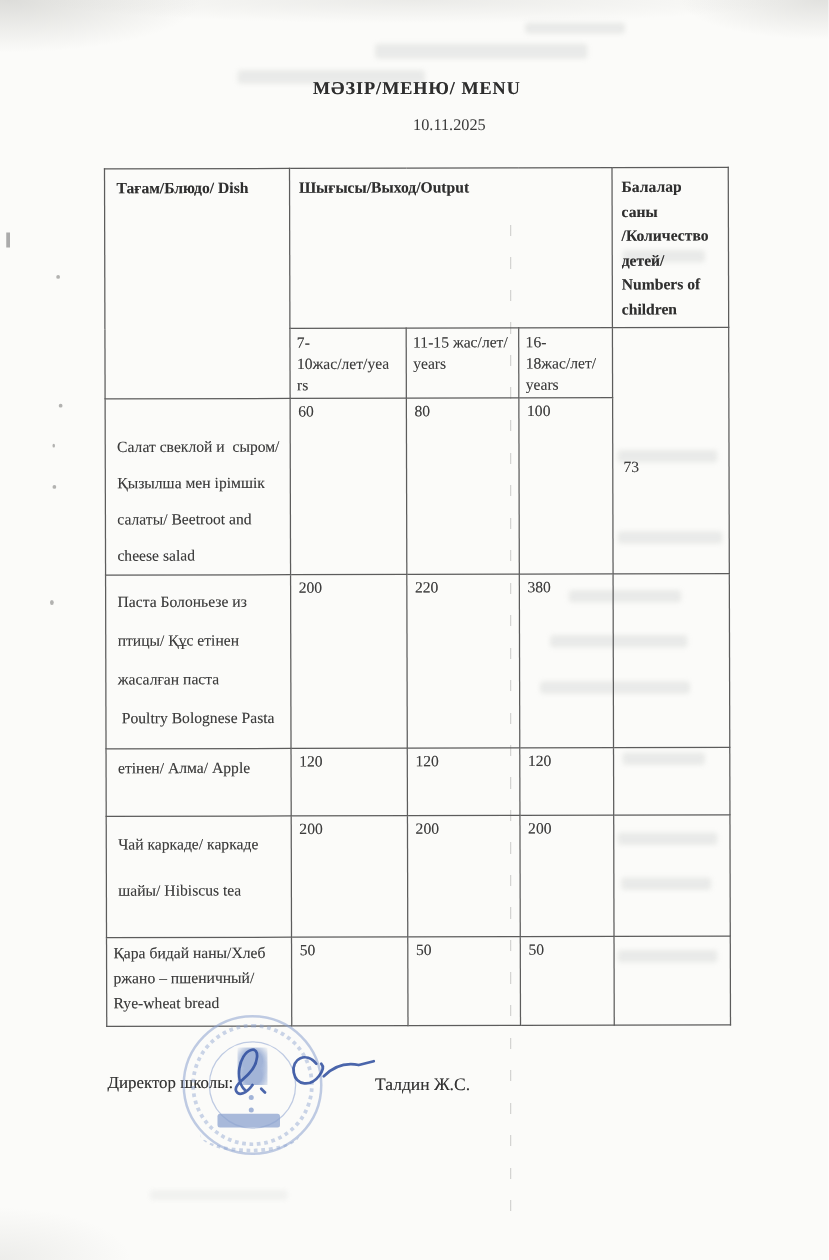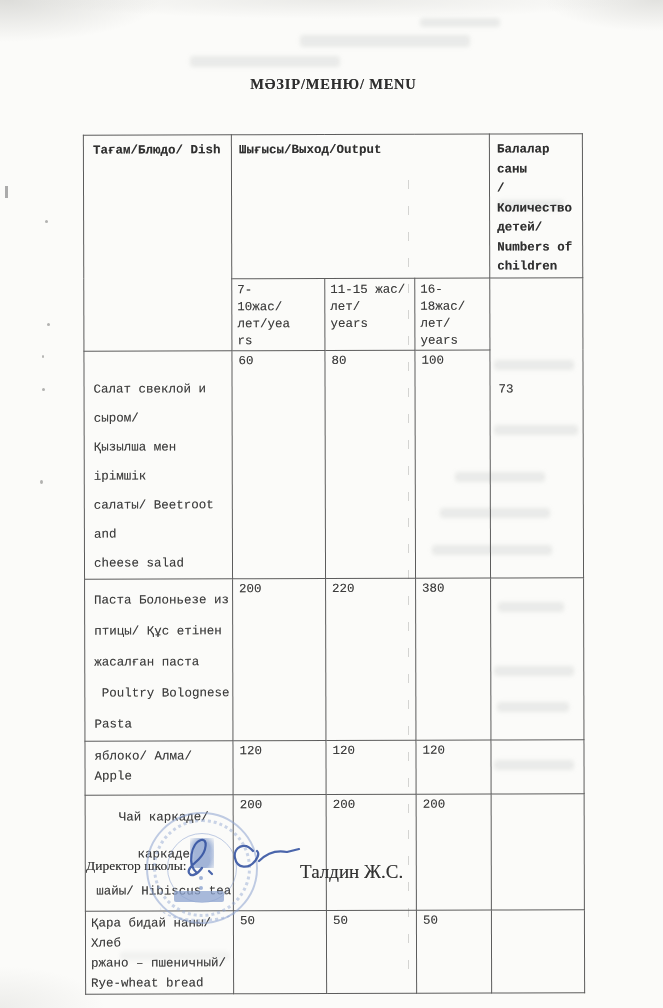--- a/index.html
+++ b/index.html
@@ -13,52 +13,51 @@
     position:relative; width:663px; height:1008px;
     background:
       radial-gradient(ellipse 220px 60px at 1% 0%, rgba(150,150,145,.30), transparent 70%),
       radial-gradient(ellipse 160px 45px at 99% 0%, rgba(150,150,145,.25), transparent 70%),
       radial-gradient(ellipse 400px 25px at 50% 0%, rgba(160,160,155,.18), transparent 75%),
       radial-gradient(ellipse 150px 60px at 0% 100%, rgba(150,150,145,.14), transparent 70%),
       var(--paper);
     overflow:hidden;
   }
   
-  .title-block{position:absolute; left:84px; top:76px; width:499px; text-align:center;}
+  .title-block{position:absolute; left:84px; top:63px; width:499px; text-align:center;}
   .doc-title{font-size:14.5px; font-weight:bold; letter-spacing:.8px; color:#2e2e2e;
              text-shadow:0 0 .5px rgba(46,46,46,.55);}
   .doc-date{font-size:13px; margin-top:12px; transform:translateX(26px); color:#3a3a3a;}
   
   table.menu{
     position:absolute; left:84px; top:134px; width:499px;
     border-collapse:collapse; table-layout:fixed; transform:rotate(-0.15deg);
   }
   table.menu td{
     border:1px solid var(--table-border); vertical-align:top;
     font-size:12.5px; white-space:pre-wrap; overflow:hidden;
     text-shadow:0 0 .4px rgba(60,60,60,.45);
-    font-family:Liberation Mono, monospace;
   }
   tr.r-head{height:128px;} tr.r-sub{height:56px;}
   tr.r1{height:129px;} tr.r2{height:139px;} tr.r3{height:54px;}
   tr.r4{height:97px;} tr.r5{height:71px;}
   td.head{font-weight:bold; color:#2f2f2f; padding:6px 4px 0 7px; line-height:19.5px;}
   td.sub{font-size:11.5px; padding:3px 2px 0 5px; line-height:17px;}
   td.val{padding:3px 2px 0 6px;margin-left:12px;}
   td.dish{padding-left:9px; font-size:12px;}
   tr.r1 td.dish{line-height:29px; padding-top:24px;}
   tr.r2 td.dish{line-height:31px; padding-top:6px;}
   tr.r3 td.dish{line-height:20px; padding-top:5px;}
-  tr.r4 td.dish{line-height:37px; padding-top:4px;text-align:center;}
+  tr.r4 td.dish{line-height:37px; padding-top:4px;}
   tr.r5 td.dish{line-height:20px; padding-top:2px; padding-left:5px;}
   td.child-val{padding-top:104px; padding-left:8px;}
   
   .signer-label{position:absolute; left:86px; top:858px; font-size:13.5px; color:#333;
                 text-shadow:0 0 .4px rgba(60,60,60,.5);}
-  .signer-name{position:absolute; left:300px; top:861px; font-size:19px; color:#333;
+  .signer-name{position:absolute; left:300px; top:861px; font-size:14px; color:#333;
                text-shadow:0 0 .4px rgba(60,60,60,.5);}
   .stamp{position:absolute; left:146px; top:812px; width:112px; height:112px;
          filter:blur(.4px); pointer-events:none;}
   .stamp .ring-outer{position:absolute; inset:0; border:2px solid var(--stamp-blue);
          border-radius:50%; opacity:.55;}
   .stamp .ring-text{position:absolute; inset:7px; border:3px dotted var(--stamp-blue);
          border-radius:50%; opacity:.45;}
   .stamp .ring-inner{position:absolute; inset:21px; border:1.5px solid var(--stamp-blue);
          border-radius:50%; opacity:.55;}
   .stamp .emblem{position:absolute; left:44px; top:26px; width:24px; height:30px;
@@ -109,20 +108,21 @@
   <div class="fold"></div>
   <div class="edge-dash"></div>
   <div class="speck" style="left:45px; top:220px; width:3px; height:3px;"></div>
   <div class="speck" style="left:47px; top:323px; width:3px; height:3px;"></div>
   <div class="speck" style="left:42px; top:355px; width:2px; height:3px;"></div>
   <div class="speck" style="left:42px; top:388px; width:3px; height:3px;"></div>
   <div class="speck" style="left:40px; top:480px; width:3px; height:4px;"></div>
 
   <div class="title-block">
     <div class="doc-title">МӘЗІР/МЕНЮ/ MENU</div>
+    <div class="doc-date">10.11.2025</div>
   </div>
 
   <table class="menu">
     <colgroup>
       <col style="width:148px">
         <col style="width:93px">
         <col style="width:90px">
       <col style="width:75px">
         <col style="width:93px">
     </colgroup>
@@ -161,21 +161,21 @@
         <td class="dish">Паста Болоньезе из
 птицы/ Құс етінен
 жасалған паста
  Poultry Bolognese Pasta</td>
         <td class="val">200</td>
         <td class="val">220</td>
         <td class="val">380</td>
         <td class="val"></td>
       </tr>
       <tr class="r3">
-        <td class="dish">яблоко/ Алма/ Apple</td>
+        <td class="dish">етінен/ Алма/ Apple</td>
         <td class="val">120</td>
         <td class="val">120</td>
         <td class="val">120</td>
         <td class="val"></td>
       </tr>
       <tr class="r4">
         <td class="dish">Чай каркаде/ каркаде
 шайы/ Hibiscus tea</td>
         <td class="val">200</td>
         <td class="val">200</td>

